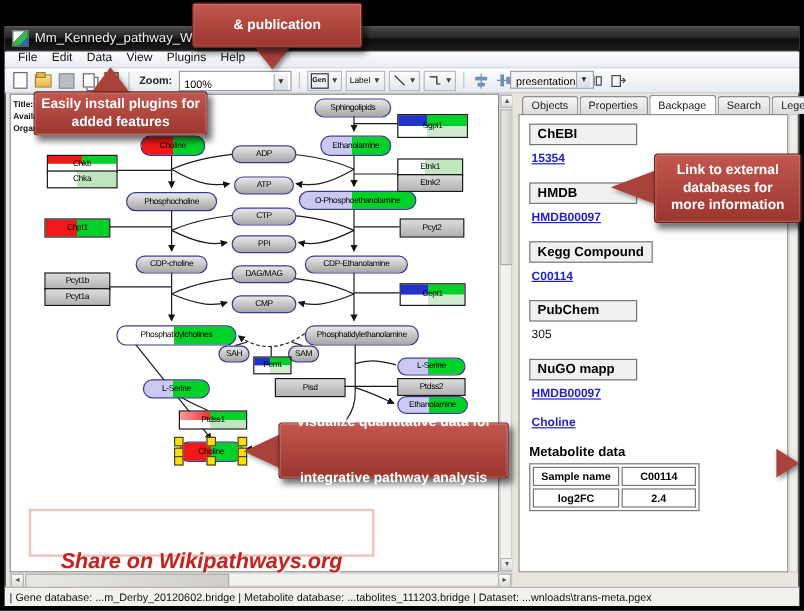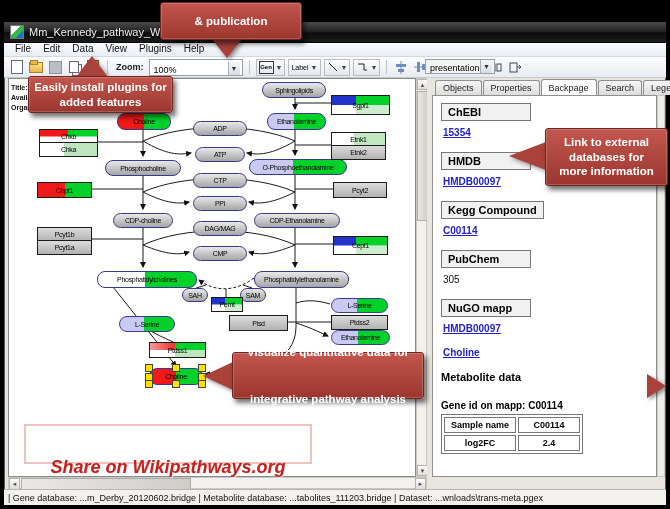--- a/index.html
+++ b/index.html
@@ -410,21 +410,20 @@
 <div id="panel-content" class="abs">
   <div id="bp-sections">
       <div><div class="bp-header">ChEBI</div><div class="bp-value bp-link">15354</div></div>
       <div><div class="bp-header">HMDB</div><div class="bp-value bp-link">HMDB00097</div></div>
       <div><div class="bp-header">Kegg Compound</div><div class="bp-value bp-link">C00114</div></div>
       <div><div class="bp-header">PubChem</div><div class="bp-value bp-plain">305</div></div>
       <div><div class="bp-header">NuGO mapp</div><div class="bp-value bp-link">HMDB00097</div></div>
       <div><div class="bp-value bp-link">Choline</div></div>
     </div>
   <div id="expression-title">Metabolite data</div>
-  <div id="mapp-label">Gene id on mapp: C00114</div>
   <table id="expr-table">
       <tbody id="expr-tbody">
         <tr>
           <td class="c0">Sample name</td>
           <td class="c1">C00114</td>
         </tr>
         <tr>
           <td class="c0">log2FC</td>
           <td class="c1">2.4</td>
         </tr>

